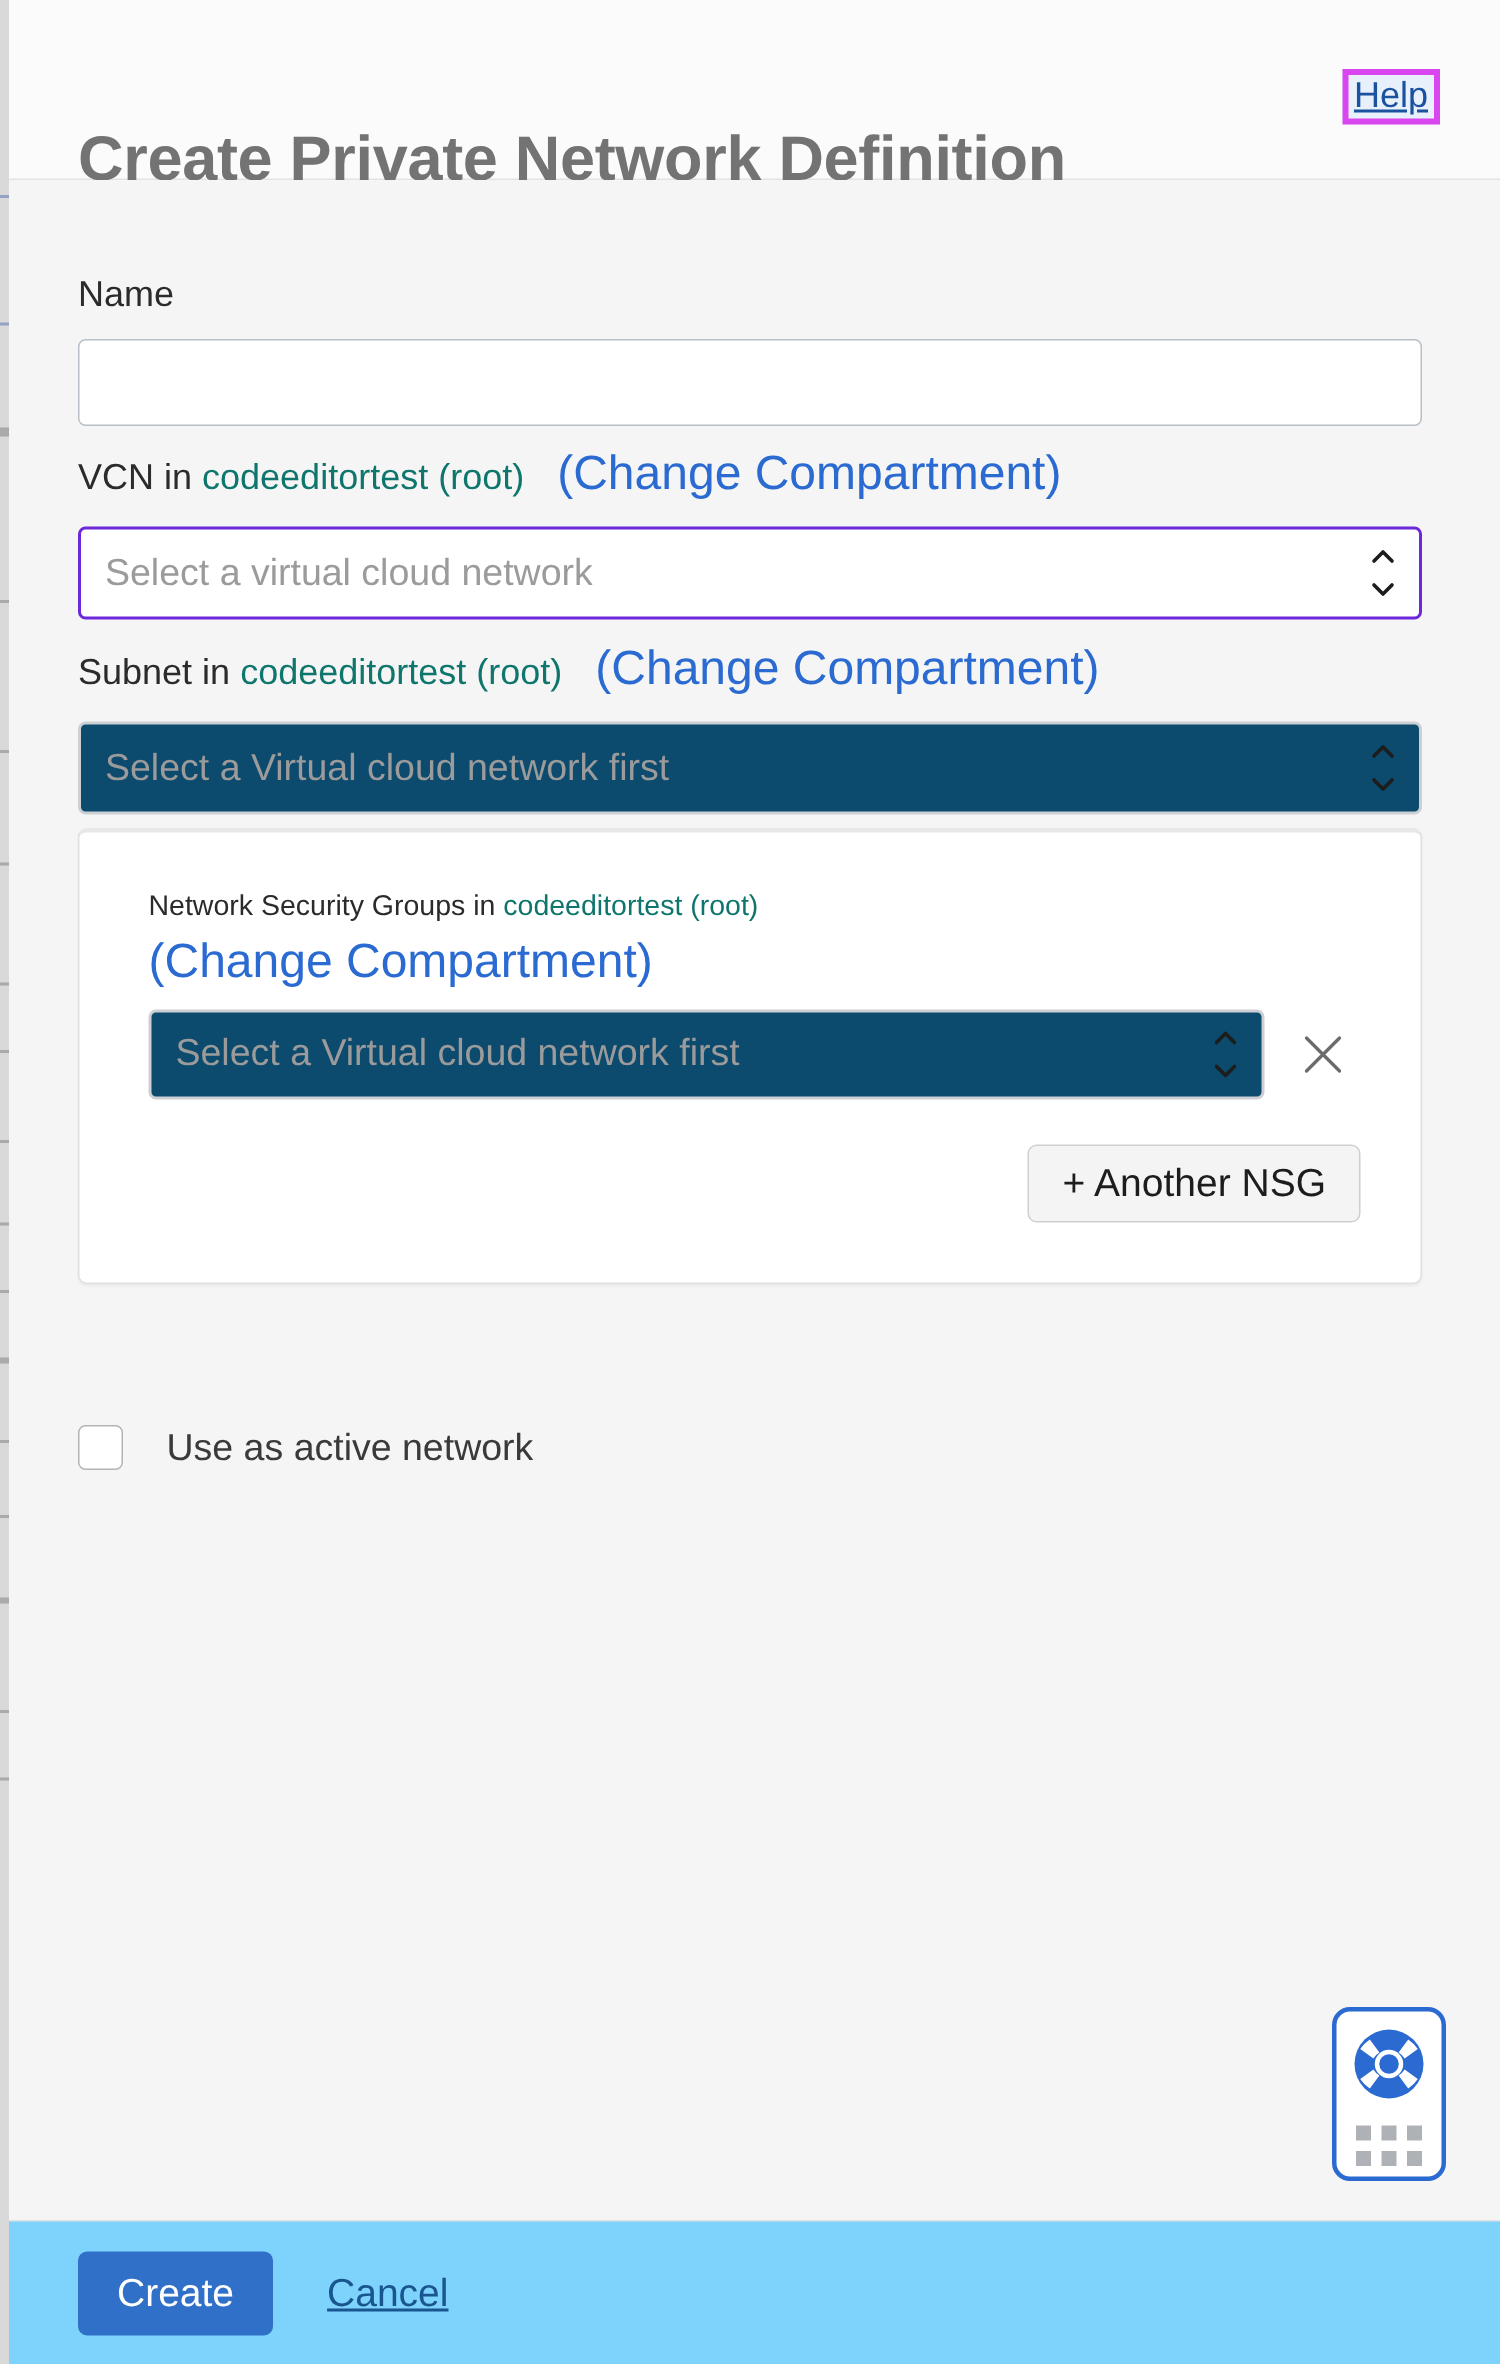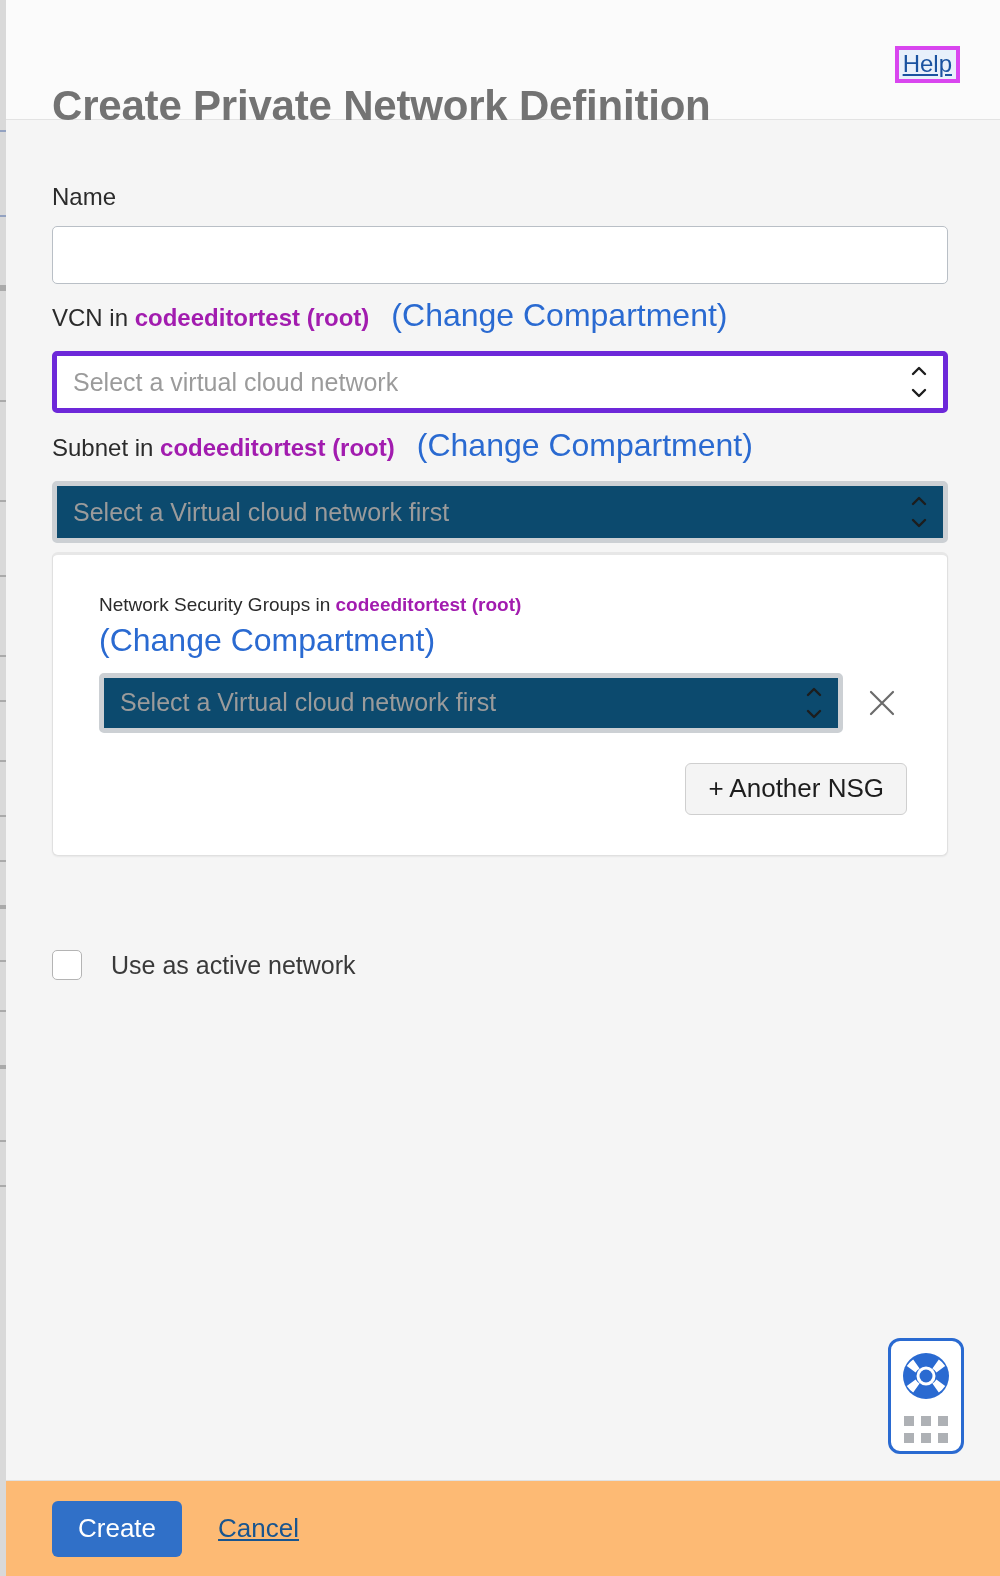--- a/index.html
+++ b/index.html
@@ -86,21 +86,21 @@
     background: #f5f5f5;
     overflow: hidden;
   }
 
   .field-label {
     font-size: 24px;
     color: #2b2b2b;
     line-height: 1.1;
     white-space: nowrap;
   }
-  .field-label b { font-weight: bold; color: #a21caf; text-align: center; }
+  .field-label b { font-weight: normal; color: #0f766e; text-align: center; }
   .change-compartment {
     color: #2a6ad1;
     font-size: 32px;
     cursor: pointer;
     white-space: nowrap;
   }
 
   .text-input {
     box-sizing: border-box;
     width: 896px;
@@ -113,21 +113,21 @@
     padding: 0 14px;
     font-family: "Liberation Sans", sans-serif;
     outline: none;
   }
 
   .select-wrap {
     position: relative;
     box-sizing: border-box;
     width: 896px;
     height: 62px;
-    border: 5px solid #6d28d9;
+    border: 2px solid #6d28d9;
     border-radius: 5px;
     background: #ffffff;
     display: flex;
     align-items: center;
     cursor: pointer;
   }
   .select-wrap.disabled {
     background: #0c4a6e;
     border-color: #ccd0d4;
   }
@@ -249,21 +249,21 @@
     grid-auto-rows: 10px;
     gap: 7px;
     margin-top: 10px;
   }
   #support-dots i { background: #aeb1b5; display: block; width: 10px; height: 10px; }
 
   
   #dialog-footer {
     flex: 0 0 auto;
     height: 96px;
-    background: #fdba74;
+    background: #7dd3fc;
     border-top: 1px solid #e1e1e1;
     display: flex;
     align-items: center;
     padding-left: 46px;
     box-sizing: border-box;
   }
   #create-button {
     font-family: "Liberation Sans", sans-serif;
     font-size: 26px;
     color: #ffffff;

